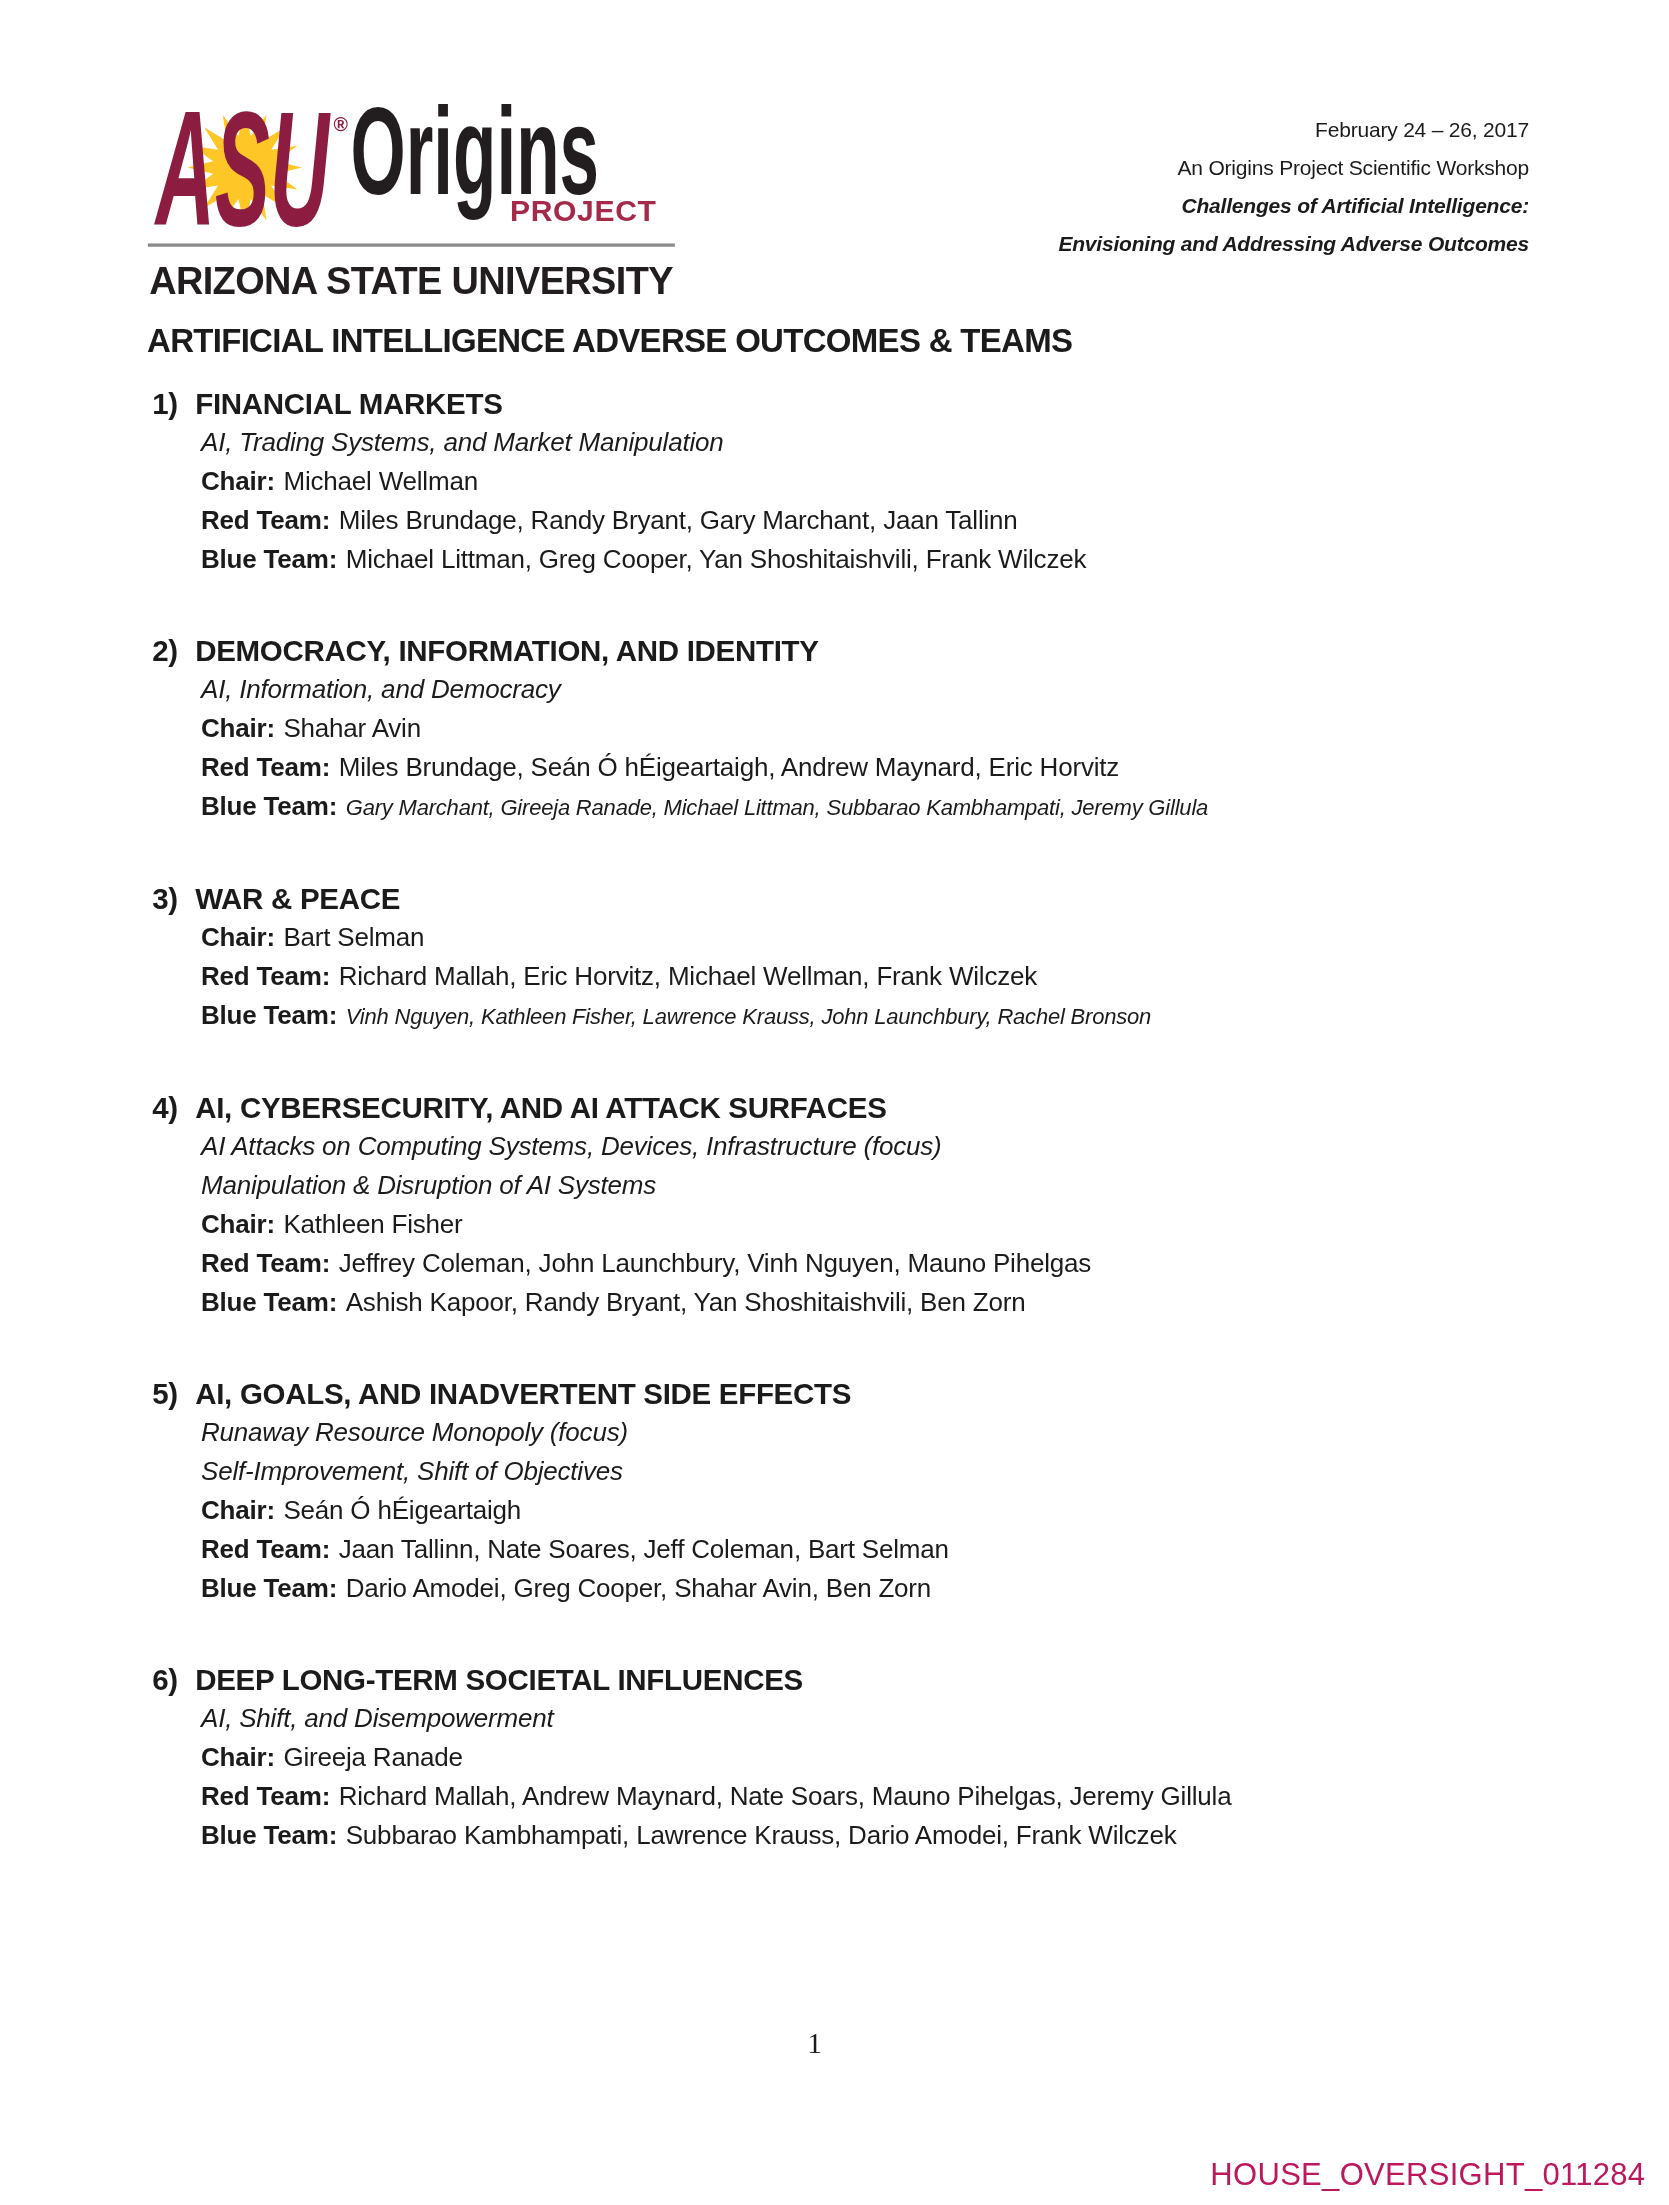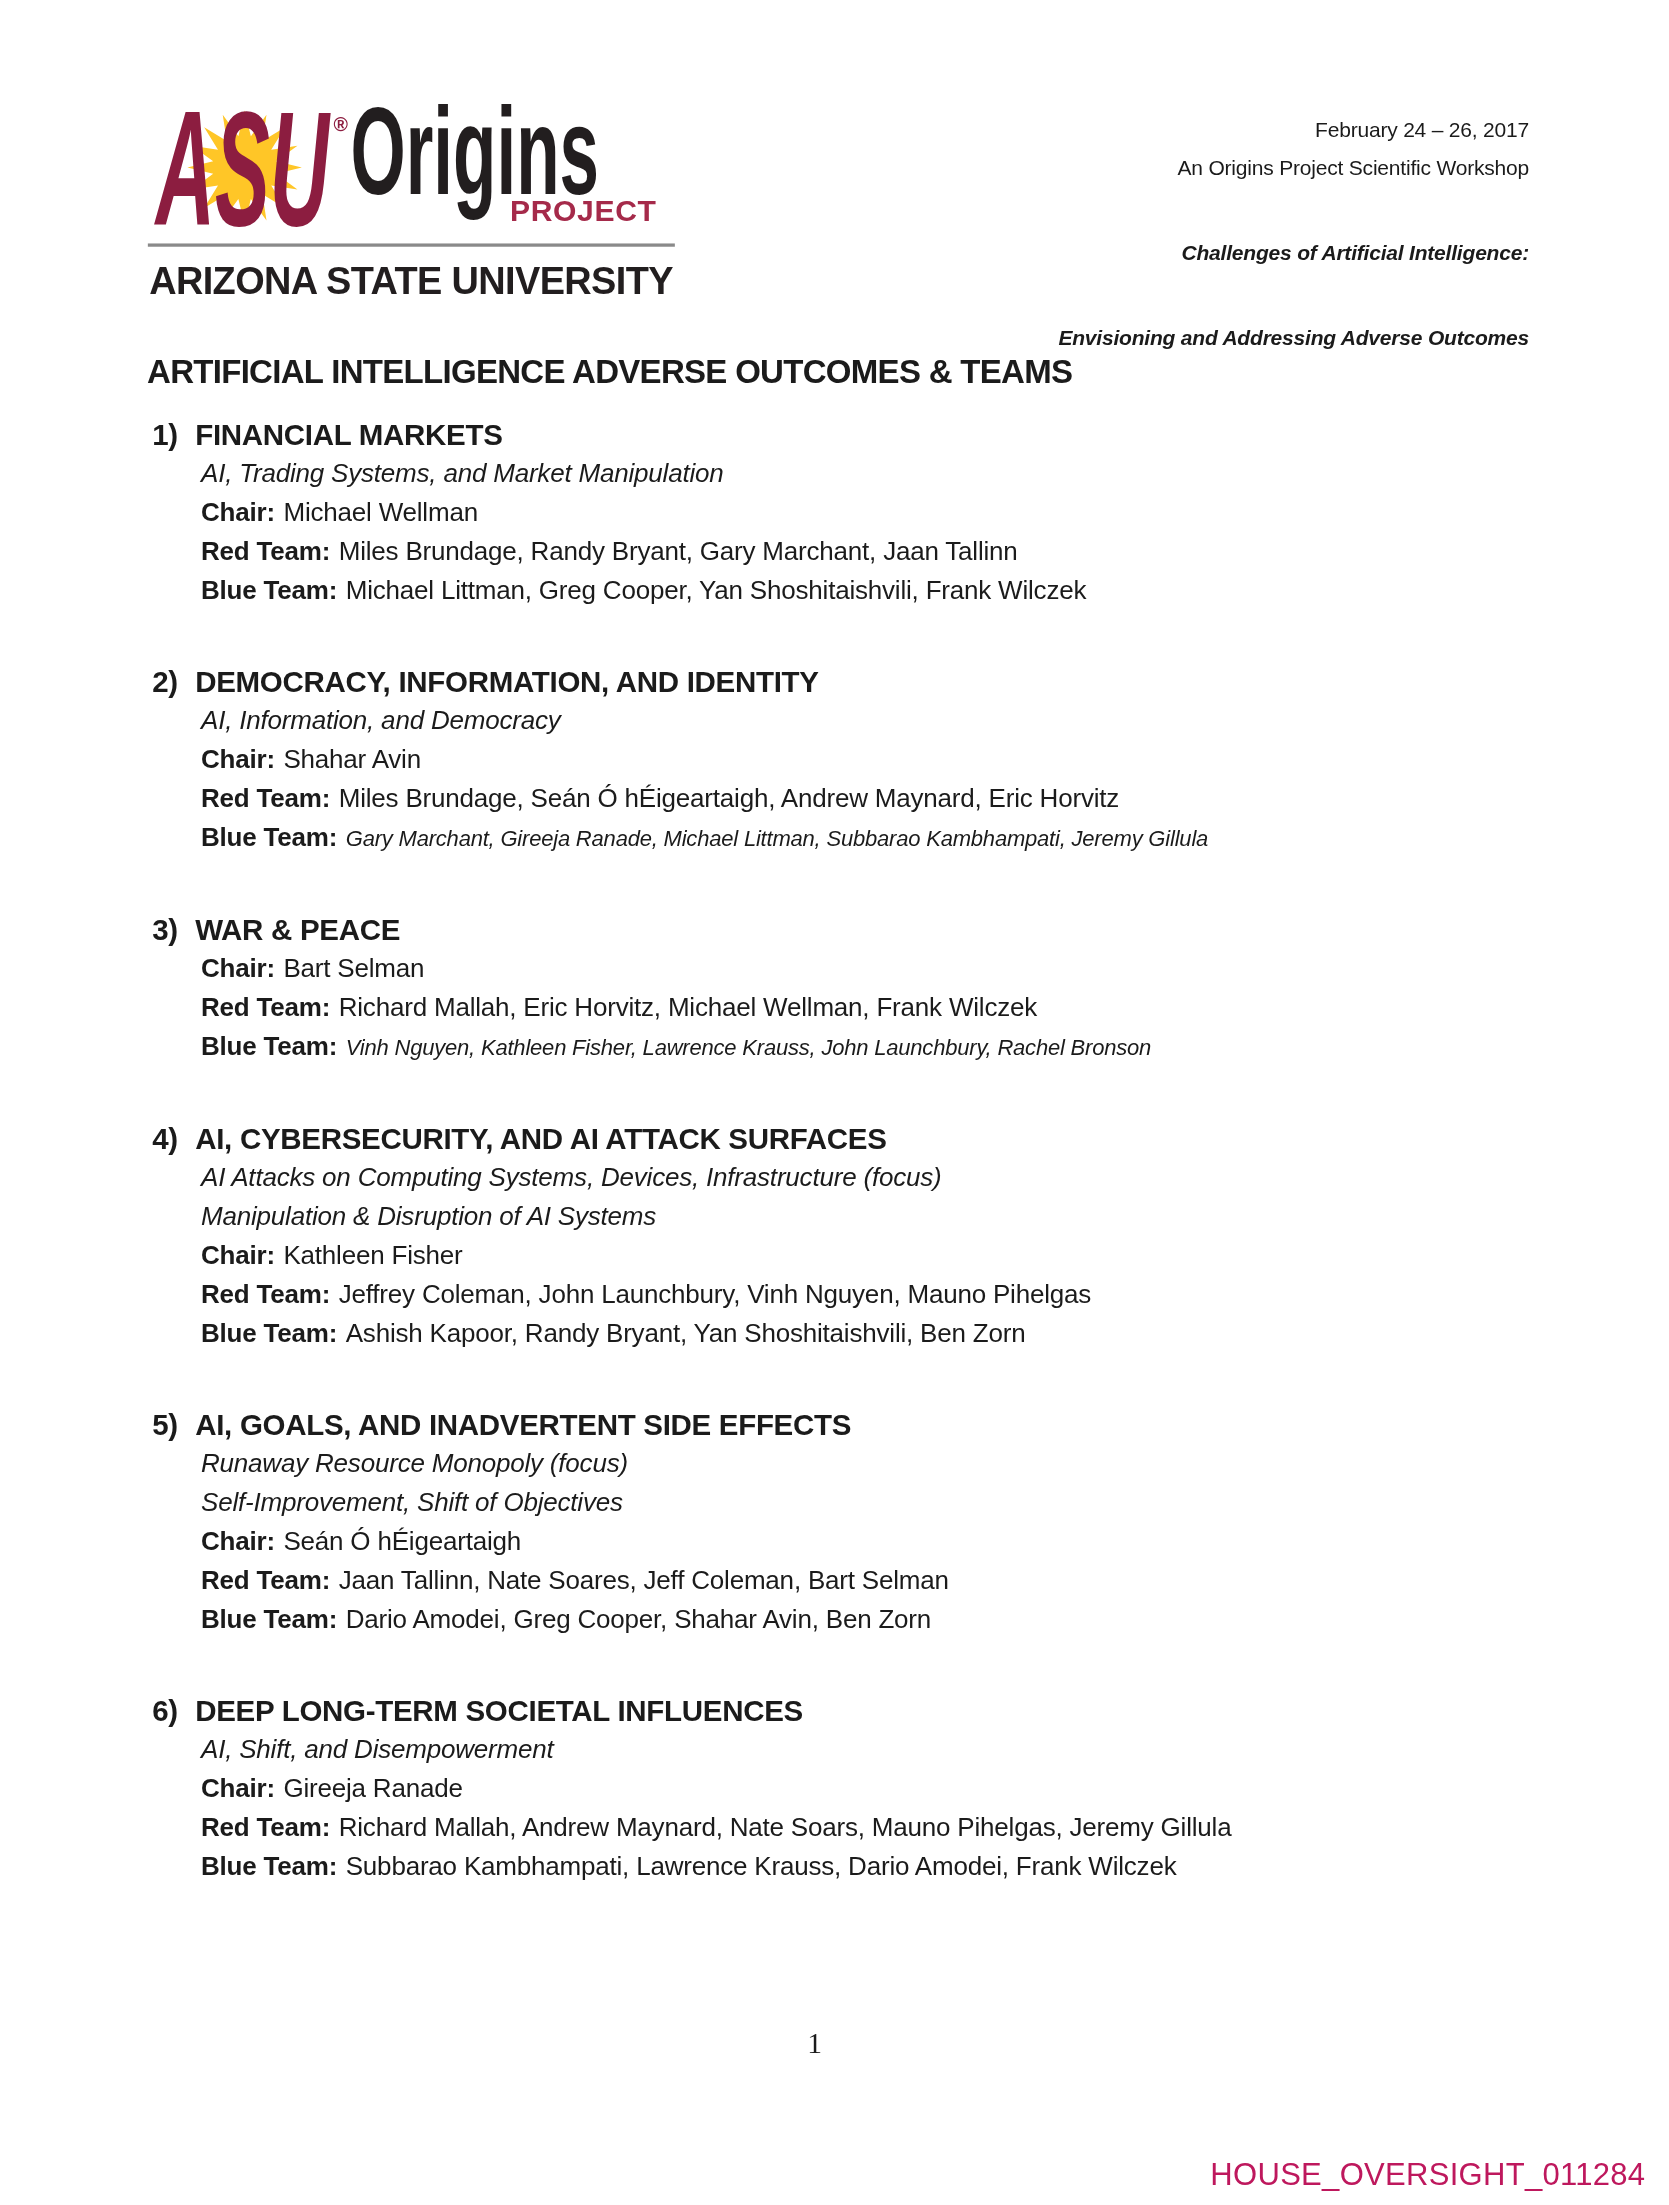--- a/index.html
+++ b/index.html
@@ -17,25 +17,25 @@
   
   .logo-svg { position: absolute; left: 146px; top: 97px; }
 
   .header-right {
     position: absolute; top: 111px; right: 140px;
     text-align: right;
     font-size: 21px; line-height: 38px;
     letter-spacing: -0.2px;
   }
   .header-right .hr-line { white-space: nowrap; }
-  .header-right .bold-italic { font-weight: bold; font-style: italic; margin-top: 47px; }
+  .header-right .bold-italic { font-weight: bold; font-style: italic; }
 
   
   .main {
-    position: absolute; left: 147px; top: 323px; width: 1381px; margin-top: 31px;
+    position: absolute; left: 147px; top: 323px; width: 1381px;
   }
   .doc-title {
     font-size: 33px; font-weight: bold; line-height: 35px;
     letter-spacing: -0.7px;
     margin: 0 0 26px 0;
   }
   .topic { margin-bottom: 52px; }
   .topic:last-child { margin-bottom: 0; }
   .topic-heading {
     font-size: 29.5px; font-weight: bold; line-height: 39px;

